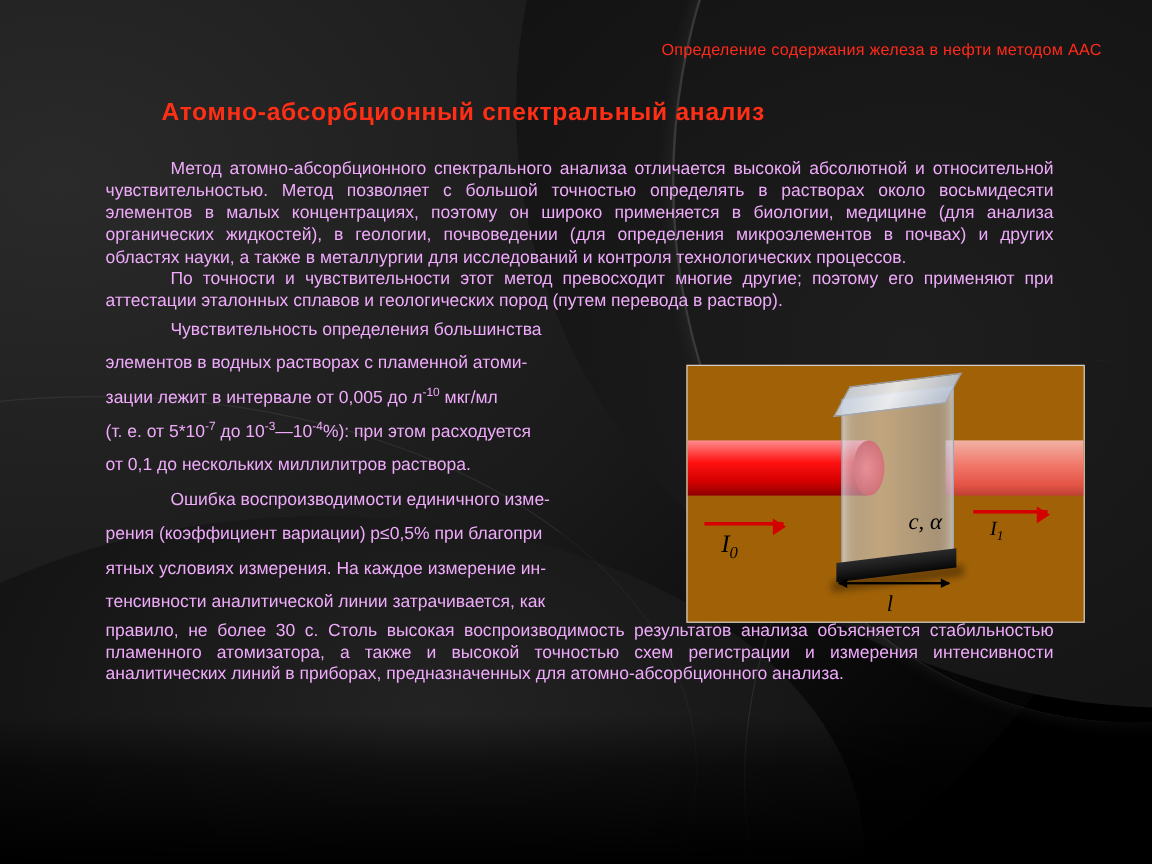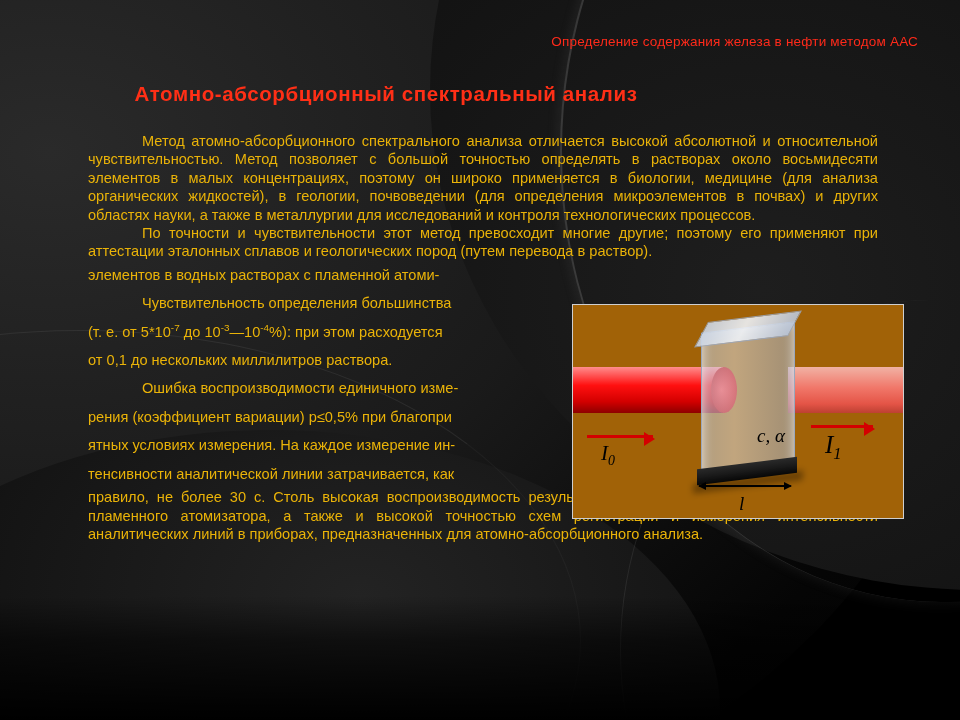--- a/index.html
+++ b/index.html
@@ -112,21 +112,21 @@
     font-size: 20.5px;
     font-weight: bold;
     color: #ff2f16;
     letter-spacing: 0.6px;
   }
   .body-text {
     position: absolute;
     left: 88px;
     top: 128px;
     width: 790px;
-    color: #eab308;
+    color: #f0abfc;
     font-size: 14.6px;
     line-height: 1.26;
   }
   p.para {
     margin: 0;
     text-align: justify;
     text-indent: 54px;
   }
   p.para.no-indent {
     text-indent: 0;
@@ -255,21 +255,21 @@
     top: 120px;
     width: 62px;
   }
   .fig-label {
     position: absolute;
     font-family: "Liberation Serif", serif;
     font-style: italic;
     color: #000;
   }
   .lbl-i0 { left: 28px; top: 136px; font-size: 21px; }
-  .lbl-i1 { left: 252px; top: 126px; font-size: 25px; }
+  .lbl-i1 { left: 252px; top: 126px; font-size: 17px; }
   .lbl-ca { left: 140px; top: 120px; font-size: 19px; margin-left: 44px; }
   .lbl-l  { left: 166px; top: 188px; font-size: 19px; }
   .width-bar {
     position: absolute;
     left: 126px;
     top: 180px;
     width: 92px;
     height: 0;
     border-top: 2px solid #000;
   }
@@ -310,24 +310,25 @@
     <div class="body-text">
 
       <p class="para">Метод атомно-абсорбционного спектрального анализа отличается высокой абсолютной и относительной чувствительностью. Метод позволяет с большой точностью определять в растворах около восьмидесяти элементов в малых концентрациях, поэтому он широко применяется в биологии, медицине (для анализа органических жидкостей), в геологии, почвоведении (для определения микроэлементов в почвах) и других областях науки, а также в металлургии для исследований и контроля технологических процессов.</p>
 
       <p class="para">По точности и чувствительности этот метод превосходит многие другие; поэтому его применяют при аттестации эталонных сплавов и геологических пород (путем перевода в раствор).</p>
 
       <div class="wrap-block">
         <div class="float-img"></div>
 
         <div class="mid-lines">
-          <p>элементов в водных растворах с пламенной атоми-</p>
           <p>
             <span style="display:inline-block;width:54px;"></span><span>Чувствительность определения большинства</span>
           </p>
+          <p>элементов в водных растворах с пламенной атоми-</p>
+          <p><span>зации лежит в интервале от 0,005 до л</span><sup>-10</sup><span> мкг/мл</span></p>
           <p><span>(т. е. от 5*10</span><sup>-7</sup><span> до 10</span><sup>-3</sup><span>—10</span><sup>-4</sup><span>%): при этом расходуется</span></p>
           <p>от 0,1 до нескольких миллилитров  раствора.</p>
           <p>
             <span style="display:inline-block;width:54px;"></span><span>Ошибка воспроизводимости единичного изме-</span>
           </p>
           <p>рения (коэффициент вариации) р≤0,5% при благопри</p>
           <p>ятных условиях измерения. На каждое измерение ин-</p>
           <p>тенсивности аналитической линии  затрачивается, как</p>
         </div>
       </div>

